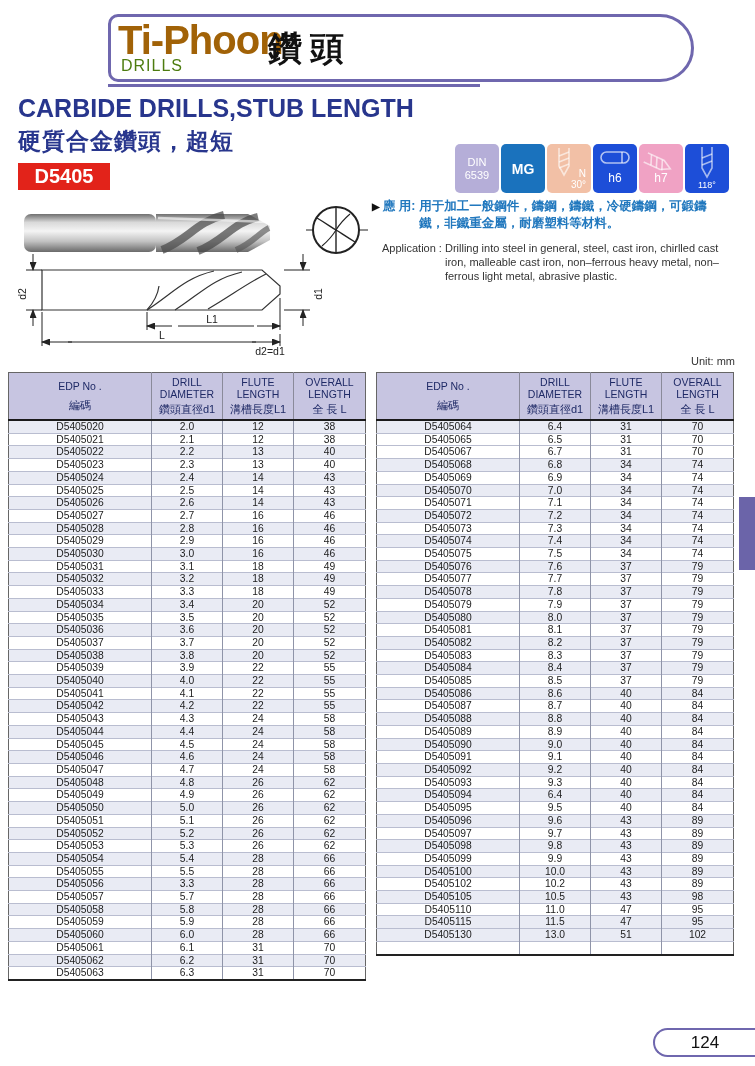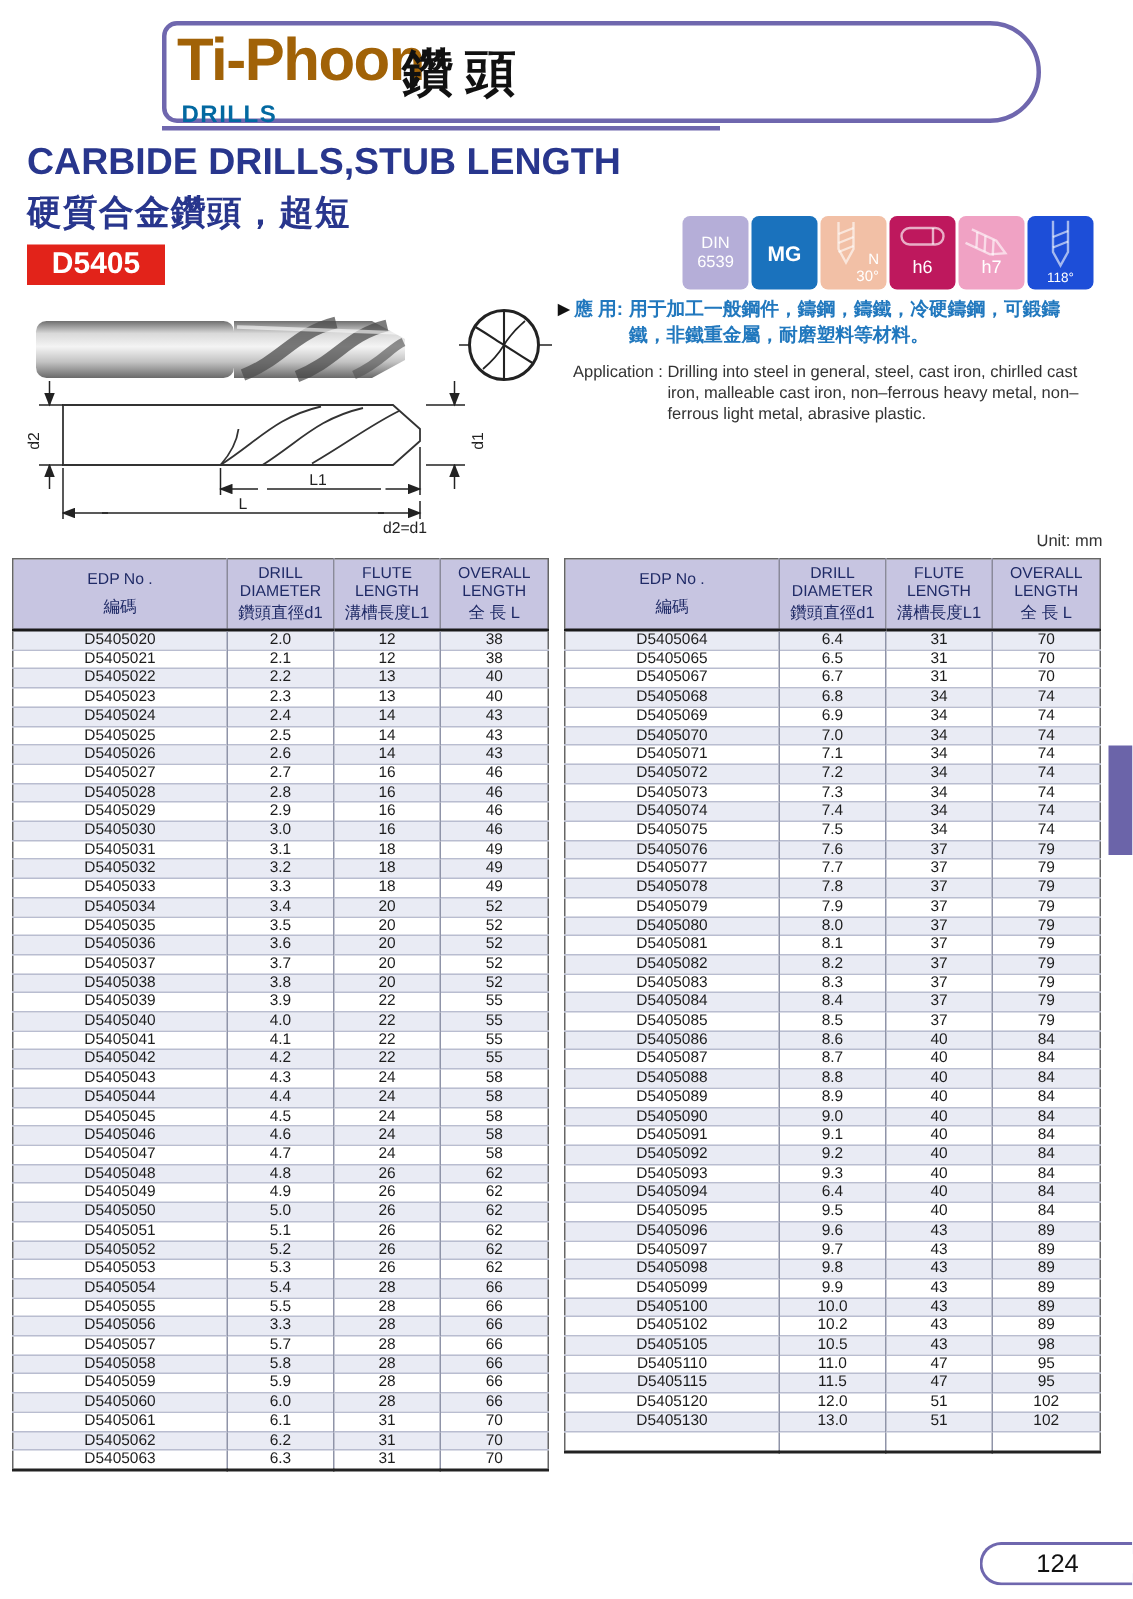--- a/index.html
+++ b/index.html
@@ -5,21 +5,21 @@
   html,body{margin:0;padding:0;}
   body{
     width:755px;height:1066px;position:relative;background:#ffffff;
     font-family:"Liberation Sans",sans-serif;color:#222;overflow:hidden;
   }
   
   .banner{position:absolute;left:108px;top:14px;width:580px;height:62px;
     border:3px solid #6f67ae;border-radius:10px 34px 34px 10px;background:#fff;}
   .banner-underline{position:absolute;left:108px;top:84px;width:372px;height:3px;background:#6f67ae;}
   .brand{position:absolute;left:118px;top:18px;font-size:40px;font-weight:bold;color:#a16207;letter-spacing:-1px;}
-  .brand-sub{position:absolute;left:121px;top:68px;font-size:16px;font-weight:bold;color:#0369a1;letter-spacing:1px;}
+  .brand-sub{position:absolute;left:121px;top:57px;font-size:16px;font-weight:normal;color:#4d7c0f;letter-spacing:1px;}
   .brand-cjk{position:absolute;left:268px;top:26px;font-size:34px;font-weight:bold;color:#111;letter-spacing:8px;}
   
   .title-en{position:absolute;left:18px;top:94px;font-size:25px;font-weight:bold;color:#28368d;}
   .title-cjk{position:absolute;left:18px;top:126px;font-size:23px;font-weight:bold;color:#28368d;letter-spacing:1px;}
   .model-badge{position:absolute;left:18px;top:163px;width:92px;height:27px;background:#e2231a;color:#fff;
     font-size:20px;font-weight:bold;display:flex;align-items:center;justify-content:center;}
   
   .badges{position:absolute;left:455px;top:144px;display:flex;gap:2px;}
   .badge{width:44px;height:49px;border-radius:5px;position:relative;color:#fff;overflow:hidden;}
   .badge .b-icon{position:absolute;}
@@ -101,21 +101,21 @@
             <path d="M8,9 L18,5"></path>
             <path d="M8,15 L18,11"></path>
             <path d="M8,21 L18,17"></path>
           </g>
         </svg></span>
       <span class="b-lines">
         <span style="display: block;">N</span>
         <span style="display: block;">30°</span>
       </span>
     </div>
-    <div class="badge badge-h6" style="background: #be185d;">
+    <div class="badge badge-h6" style="background: #1d4ed8;">
       <span class="b-icon"><svg width="32" height="15" viewBox="0 0 32 15">
           <g stroke="rgba(255,255,255,.65)" stroke-width="1.6" fill="none">
             <rect x="2" y="2" width="28" height="11" rx="5.5"></rect>
             <line x1="23" y1="2" x2="23" y2="13"></line>
           </g>
         </svg></span>
       <span class="b-lines">
         <span style="display: block;">h6</span>
       </span>
     </div>
@@ -804,26 +804,20 @@
         <td>11.0</td>
         <td>47</td>
         <td>95</td>
       </tr>
       <tr class="odd">
         <td>D5405115</td>
         <td>11.5</td>
         <td>47</td>
         <td>95</td>
       </tr>
-      <tr class="even">
-        <td>D5405120</td>
-        <td>12.0</td>
-        <td>51</td>
-        <td>102</td>
-      </tr>
       <tr class="odd">
         <td>D5405130</td>
         <td>13.0</td>
         <td>51</td>
         <td>102</td>
       </tr>
       <tr class="filler">
         <td></td>
         <td></td>
         <td></td>

